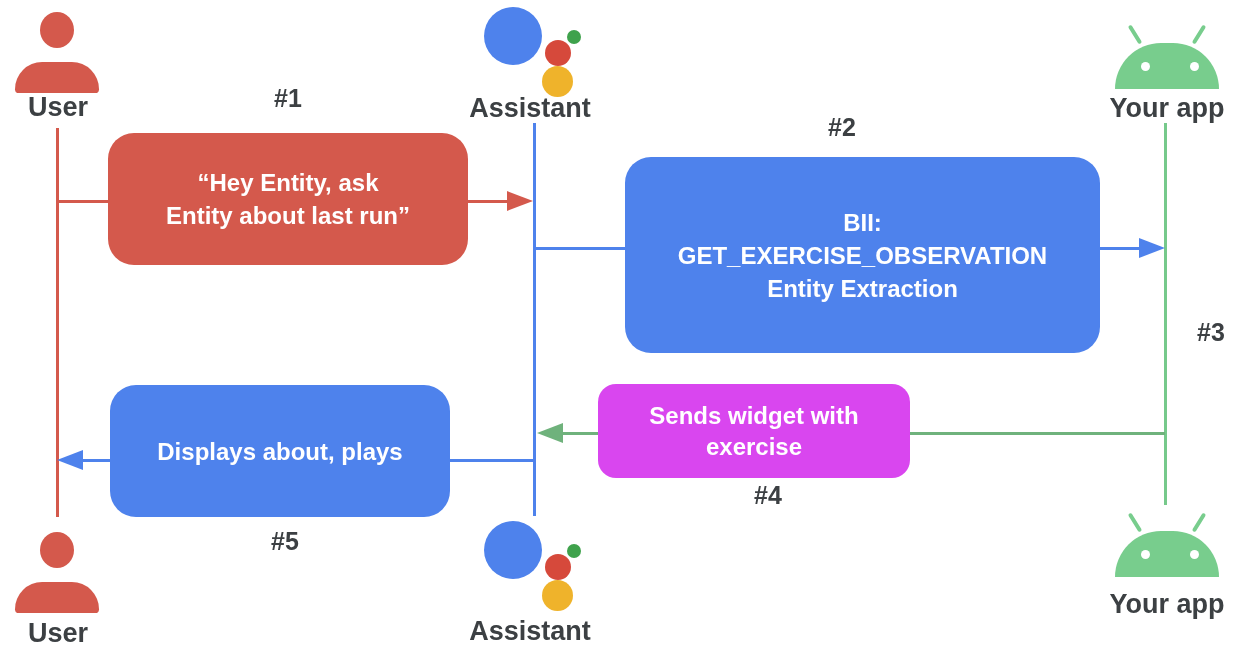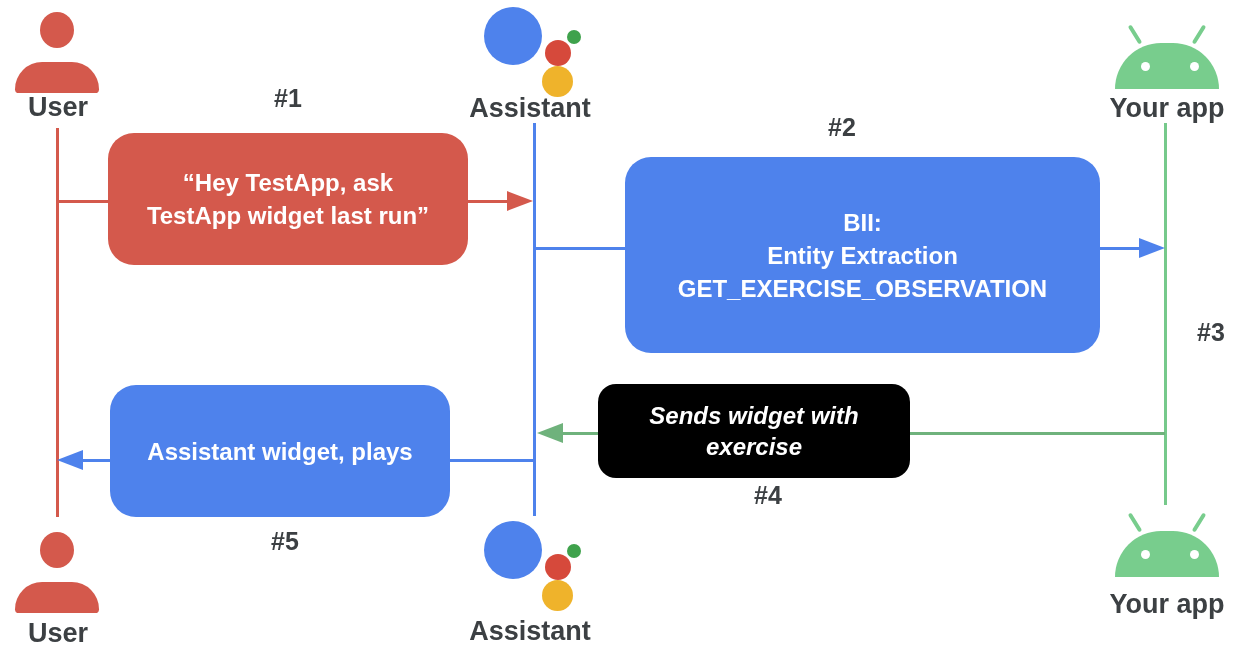--- a/index.html
+++ b/index.html
@@ -27,21 +27,21 @@
   .ah.left.green{border-right:26px solid #6FB27C;}
   
   .box{
     position:absolute;z-index:3;display:flex;flex-direction:column;
     align-items:center;justify-content:center;text-align:center;
     color:#ffffff;font-weight:700;font-size:24px;line-height:33px;
     border-radius:26px;
   }
   .box.red{background:#D4594C;}
   .box.blue{background:#4E82EC;}
-  .box.green{background:#000000;border-radius:18px;line-height:31px;font-style:italic;}
+  .box.green{background:#d946ef;border-radius:18px;line-height:31px;}
   
   .step{
     position:absolute;z-index:3;color:#3C4043;font-weight:700;font-size:25px;
     text-align:center;width:80px;
   }
   
   .actor-label{
     position:absolute;z-index:3;color:#3C4043;font-weight:700;font-size:27px;
     text-align:center;width:160px;
   }
@@ -76,36 +76,36 @@
   <div class="hline blue" style="left:536px;top:247px;width:604px;"></div>
   <div class="ah right blue" style="left:1139px;top:238px;"></div>
 
   <div class="hline green" style="left:560px;top:432px;width:605px;"></div>
   <div class="ah left green" style="left:537px;top:423px;"></div>
 
   <div class="hline blue" style="left:80px;top:459px;width:454px;"></div>
   <div class="ah left blue" style="left:57px;top:450px;"></div>
 
   <div class="box red" style="left:108px;top:133px;width:360px;height:132px;">
-    <div>“Hey TestApp, ask</div>
-    <div>TestApp widget last run”</div>
+    <div>“Hey Entity, ask</div>
+    <div>Entity about last run”</div>
   </div>
 
   <div class="box blue" style="left:625px;top:157px;width:475px;height:196px;">
     <div>BII:</div>
+    <div>GET_EXERCISE_OBSERVATION</div>
     <div>Entity Extraction</div>
-    <div>GET_EXERCISE_OBSERVATION</div>
   </div>
 
   <div class="box green" style="left:598px;top:384px;width:312px;height:94px;">
     <div>Sends widget with exercise</div>
   </div>
 
   <div class="box blue" style="left:110px;top:385px;width:340px;height:132px;">
-    <div>Assistant widget, plays</div>
+    <div>Displays about, plays</div>
   </div>
 
   <div class="step" style="left:248px;top:84px;">#1</div>
   <div class="step" style="left:802px;top:113px;">#2</div>
   <div class="step" style="left:1171px;top:318px;">#3</div>
   <div class="step" style="left:728px;top:481px;">#4</div>
   <div class="step" style="left:245px;top:527px;">#5</div>
 
   <div>
     <div class="person-head" style="left:40px;top:12px;"></div>

